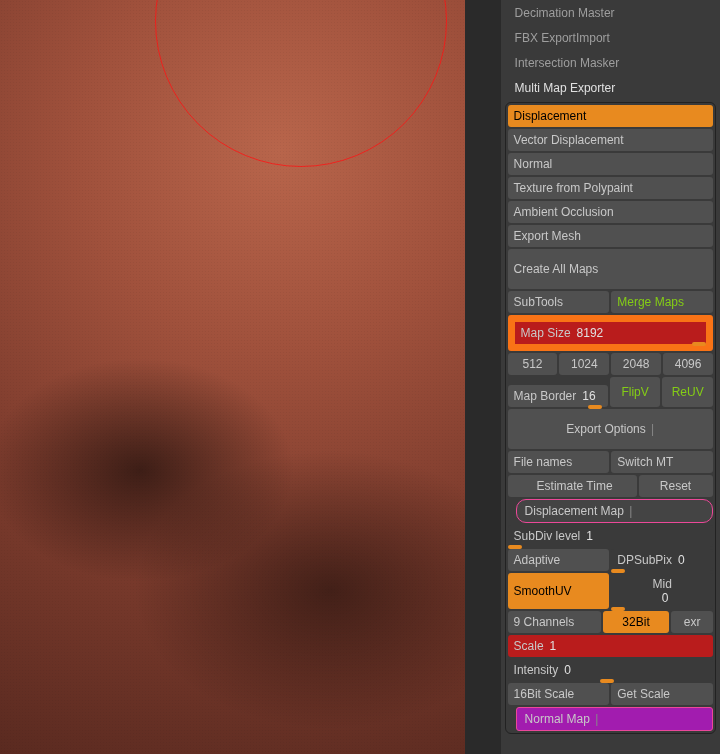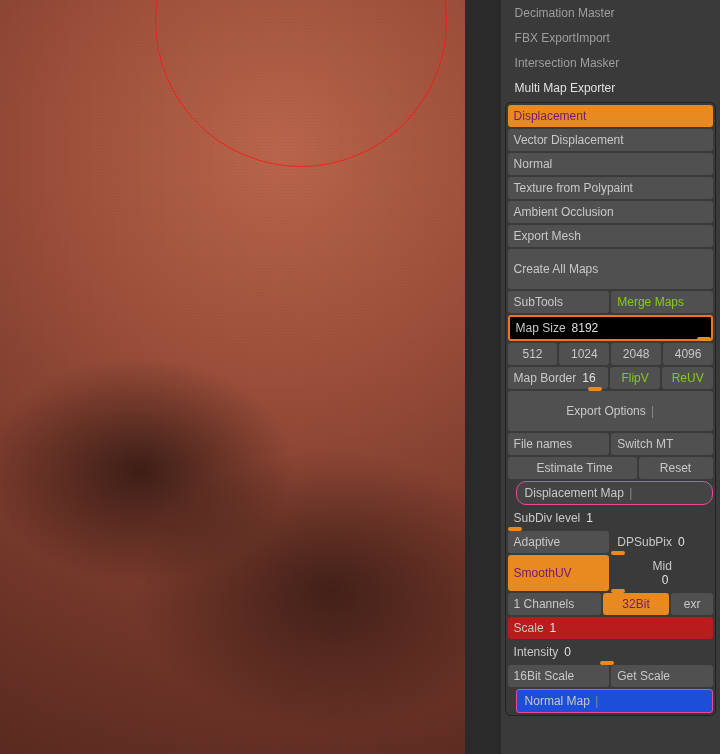--- a/index.html
+++ b/index.html
@@ -103,21 +103,21 @@
     display: flex;
     align-items: center;
     position: relative;
     min-height: 22px;
     cursor: pointer;
     user-select: none;
   }
   .btn.dim, .toggle.dim { color: #84cc16; }
   .toggle.on {
     background: #e88a1f;
-    color: #701a75;
+    color: #000000;
   }
   .btn.tall, .toggle.tall { min-height: 40px; }
   .toggle.center, .btn.center { justify-content: center; }
 
   .slider-cell {
     justify-content: flex-start;
   }
   .slider-cell .label { flex: 0 0 auto; }
   .slider-cell .value {
     margin-left: 6px;
@@ -187,37 +187,37 @@
       <div class="toggle">Ambient Occlusion</div>
       <div class="toggle">Export Mesh</div>
 
       <div class="btn tall">Create All Maps</div>
 
       <div class="row">
         <div class="toggle">SubTools</div>
         <div class="toggle dim">Merge Maps</div>
       </div>
 
-      <div class="slider-cell" style="background:#000000;border:2px solid #f97316;">
+      <div class="slider-cell" style="background:#b91c1c;border:7px solid #f97316;">
         <span class="label">Map Size</span>
         <span class="value">8192</span>
         <div class="slider-track">
             <div class="slider-thumb" style="left:calc(100% - 14px);"></div>
           </div>
       </div>
 
       <div class="row">
         <div class="btn center">512</div>
         <div class="btn center">1024</div>
         <div class="btn center">2048</div>
         <div class="btn center">4096</div>
       </div>
 
       <div class="row">
-        <div class="slider-cell" style="flex:1.6;">
+        <div class="slider-cell" style="flex:1.6;margin-top:8px;">
           <span class="label">Map Border</span>
           <span class="value">16</span>
           <div class="slider-track">
               <div class="slider-thumb" style="left:80%;"></div>
             </div>
         </div>
         <div class="toggle center dim" style="flex:0.7;">FlipV</div>
         <div class="toggle center dim" style="flex:0.7;">ReUV</div>
       </div>
 
@@ -262,21 +262,21 @@
         <div class="slider-cell" style="background:#3a3a3a;flex-direction:column;">
           <span class="label">Mid</span>
           <span class="value">0</span>
           <div class="slider-track">
               <div class="slider-thumb" style="left:0;"></div>
             </div>
         </div>
       </div>
 
       <div class="row">
-        <div class="toggle" style="flex:1.5;">1 Channels</div>
+        <div class="toggle" style="flex:1.5;">9 Channels</div>
         <div class="toggle on center" style="flex:1;">32Bit</div>
         <div class="btn center" style="flex:0.55;">exr</div>
       </div>
 
       <div class="slider-cell" style="background:#b91c1c;">
         <span class="label">Scale</span>
         <span class="value">1</span>
       </div>
 
       <div class="slider-cell" style="background:#3a3a3a;">
@@ -285,19 +285,19 @@
         <div class="slider-track">
             <div class="slider-thumb" style="left:45%;"></div>
           </div>
       </div>
 
       <div class="row">
         <div class="btn">16Bit Scale</div>
         <div class="btn">Get Scale</div>
       </div>
 
-      <div class="header-cell inset" style="background:#1d4ed8;">
+      <div class="header-cell inset" style="background:#a21caf;">
         <span class="pipe">Normal Map</span>
       </div>
 
     </div>
   </div>
 </div>
 
 </body></html>

